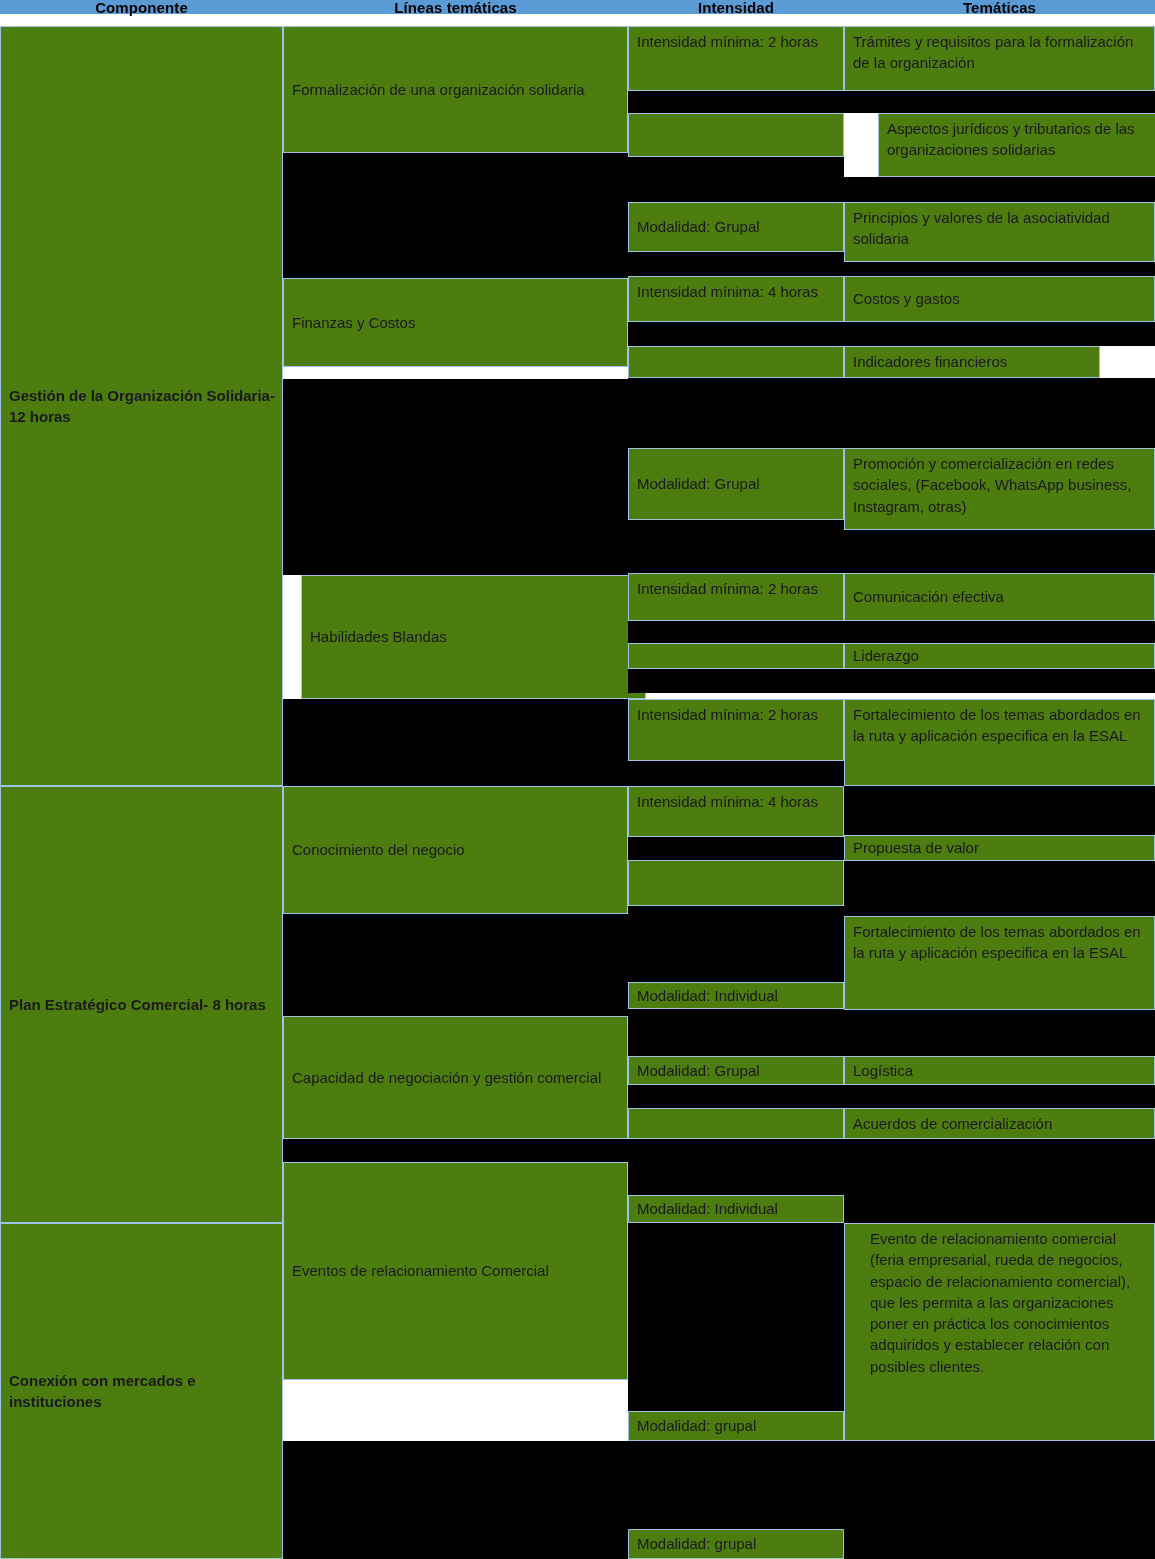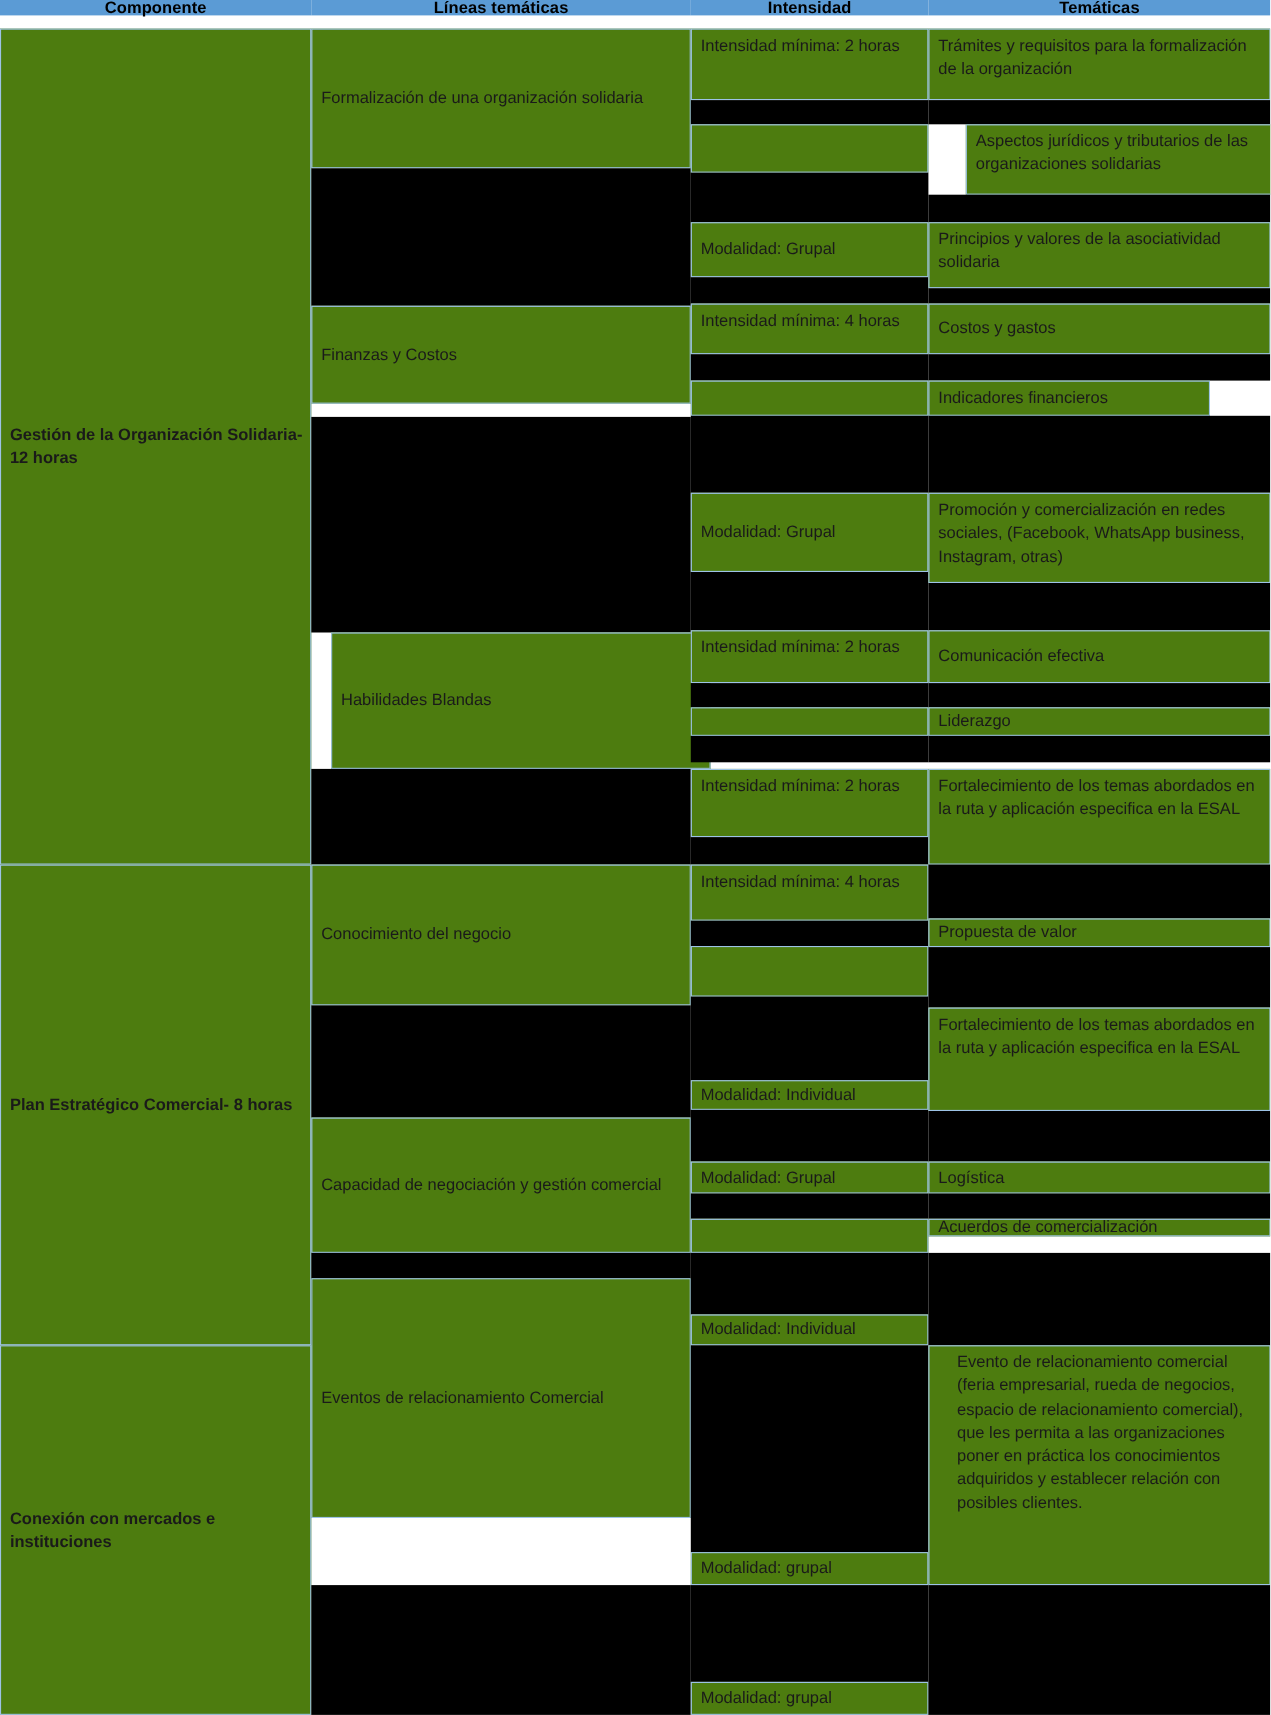--- a/index.html
+++ b/index.html
@@ -106,18 +106,18 @@
       <div class="cell mid" style="left: 844px; top: 643px; width: 311px; height: 26px;">Liderazgo</div>
       <div class="redact" style="left: 844px; top: 669px; width: 311px; height: 24px;"></div>
       <div class="cell top" style="left: 844px; top: 699px; width: 311px; height: 87px;">Fortalecimiento de los temas abordados en la ruta y aplicación especifica en la ESAL</div>
       <div class="redact" style="left: 844px; top: 786px; width: 311px; height: 49px;"></div>
       <div class="cell mid" style="left: 844px; top: 835px; width: 311px; height: 26px;">Propuesta de valor</div>
       <div class="redact" style="left: 844px; top: 861px; width: 311px; height: 55px;"></div>
       <div class="cell top" style="left: 844px; top: 916px; width: 311px; height: 94px;">Fortalecimiento de los temas abordados en la ruta y aplicación especifica en la ESAL</div>
       <div class="redact" style="left: 844px; top: 1010px; width: 311px; height: 46px;"></div>
       <div class="cell mid" style="left: 844px; top: 1056px; width: 311px; height: 29px;">Logística</div>
       <div class="redact" style="left: 844px; top: 1085px; width: 311px; height: 23px;"></div>
-      <div class="cell mid" style="left: 844px; top: 1108px; width: 311px; height: 16px;">Acuerdos de comercialización</div>
+      <div class="cell mid" style="left: 844px; top: 1108px; width: 311px; height: 31px;">Acuerdos de comercialización</div>
       <div class="redact" style="left: 844px; top: 1139px; width: 311px; height: 84px;"></div>
       <div class="cell top" style="left: 844px; top: 1223px; width: 311px; height: 218px; padding-left: 25px;">Evento de relacionamiento comercial (feria empresarial, rueda de negocios, espacio de relacionamiento comercial), que les permita a las organizaciones poner en práctica los conocimientos adquiridos y establecer relación con posibles clientes.</div>
       <div class="redact" style="left: 844px; top: 1441px; width: 311px; height: 118px;"></div>
     </div>
 </div>
 
 </body></html>

